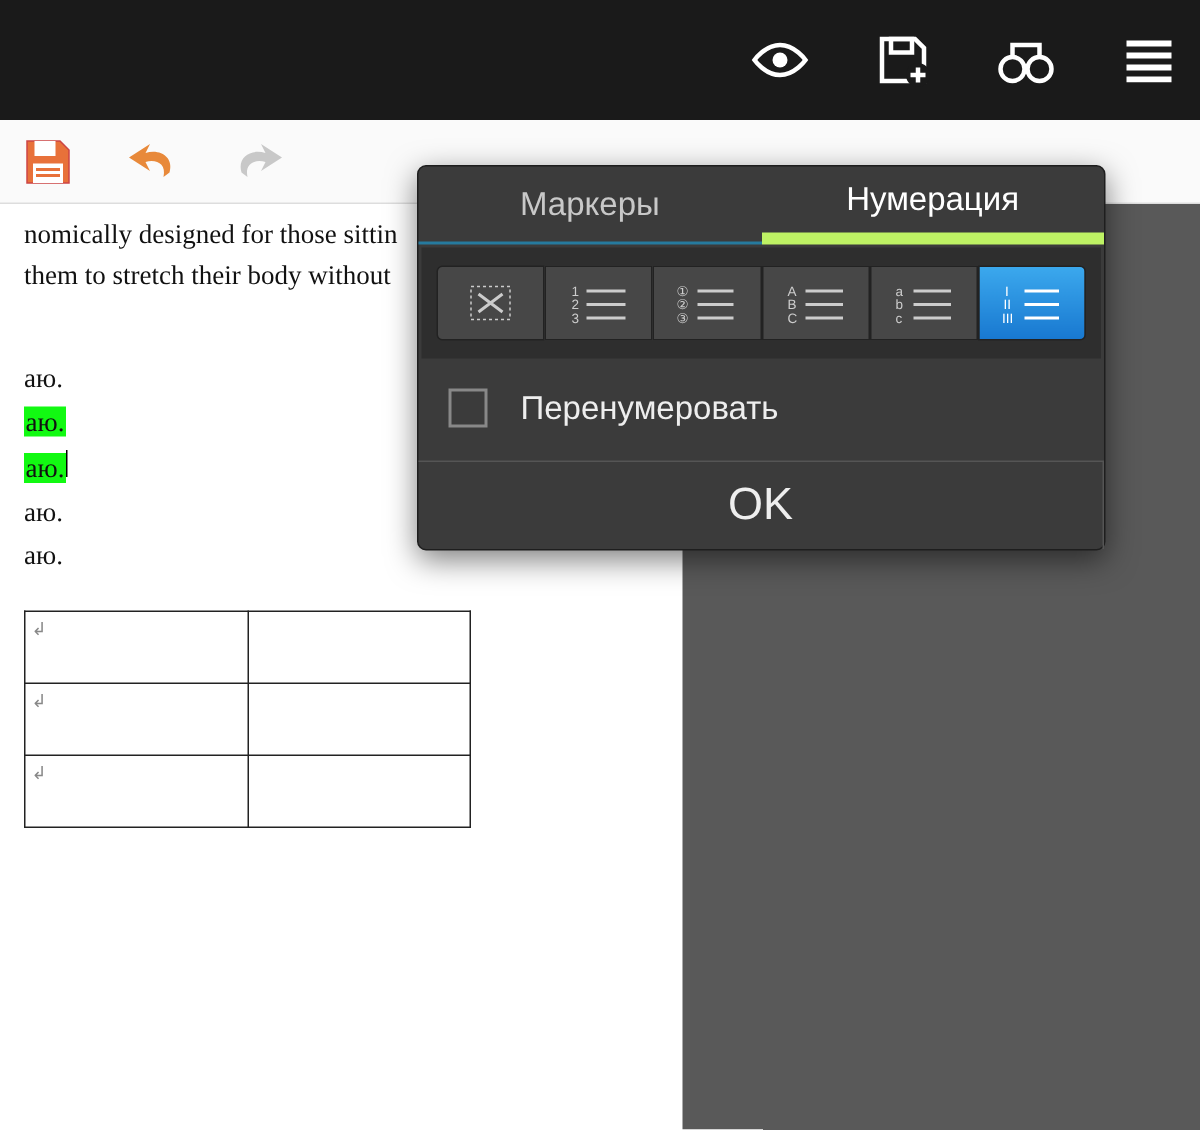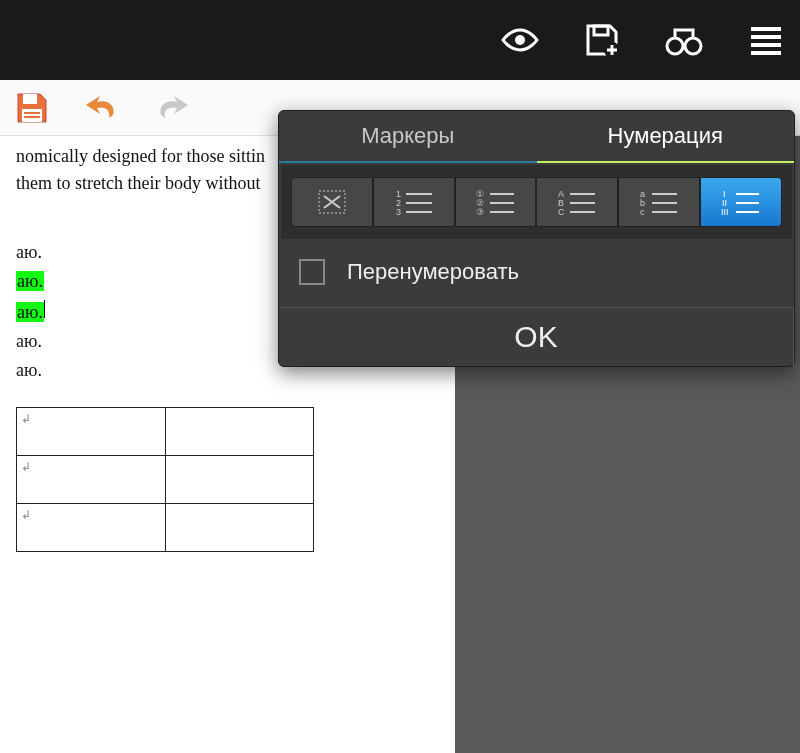--- a/index.html
+++ b/index.html
@@ -9,24 +9,24 @@
 .toolbar{background:#fafafa;height:56px;border-bottom:1px solid #ddd;display:flex;align-items:center;padding:0 12px;gap:30px}
 .toolbar .tb-icon{width:40px;height:40px;display:flex;align-items:center;justify-content:center}
 .docarea{position:relative;display:flex;height:617px}
 .docpage{width:455px;background:#fff;padding:8px 0 0 16px;font-family:"Times New Roman",serif;font-size:18px;color:#111}
 .docpage .line{padding:2px 0 4px 0}
 .docpage .list-item{padding:4px 0}
 .hl{background:#12f912;padding:0 1px}
 .doc-table{border-collapse:collapse;margin-top:22px;width:298px}
 .doc-table td{border:1px solid #222;height:48px;width:148px;padding:4px;font-size:12px;color:#888;vertical-align:top}
 .sidebar{flex:1;background:#595959}
-.popup{position:absolute;left:278px;top:110px;width:517px;background:#3b3b3b;border:1px solid #1e1e1e;border-radius:6px;box-shadow:0 6px 20px rgba(0,0,0,.5);color:#e8e8e8}
+.popup{position:absolute;left:278px;top:110px;width:459px;background:#3b3b3b;border:1px solid #1e1e1e;border-radius:6px;box-shadow:0 6px 20px rgba(0,0,0,.5);color:#e8e8e8}
 .tabs{display:flex;height:52px}
 .tab{flex:1;display:flex;align-items:center;justify-content:center;font-size:22px;cursor:pointer;color:#c8c8c8}
-.tab.active{border-bottom:2px solid #bef264;color:#fff}
+.tab.active{border-bottom:8px solid #bef264;color:#fff}
 .tab:not(.active){border-bottom:2px solid #267a9e}
 .style-row{display:flex;padding:12px 10px;gap:0;background:#2e2e2e;margin:2px}
 .style-btn{flex:1;height:50px;background:#474747;border:1px solid #222;display:flex;align-items:center;justify-content:center;cursor:pointer}
 .style-btn:first-child{border-radius:4px 0 0 4px}
 .style-btn:last-child{border-radius:0 4px 4px 0}
 .style-btn.selected{background:linear-gradient(#3ba8ed,#1878d0)}
 .renumber{display:flex;align-items:flex-start;gap:22px;padding:18px 20px 22px}
 .renumber .chk{width:26px;height:26px;border:2px solid #888;background:transparent}
 .renumber span{font-size:22px;color:#eee}
 .actions{display:flex;border-top:1px solid #555}

